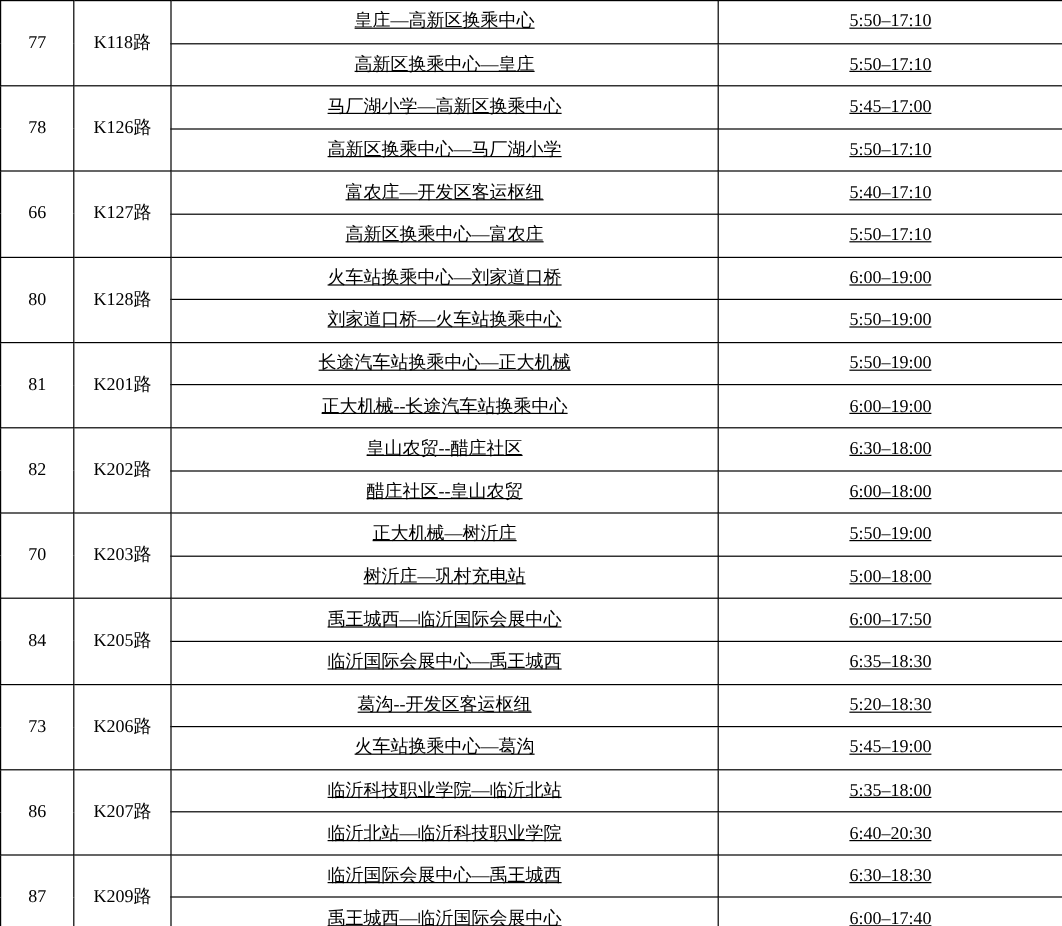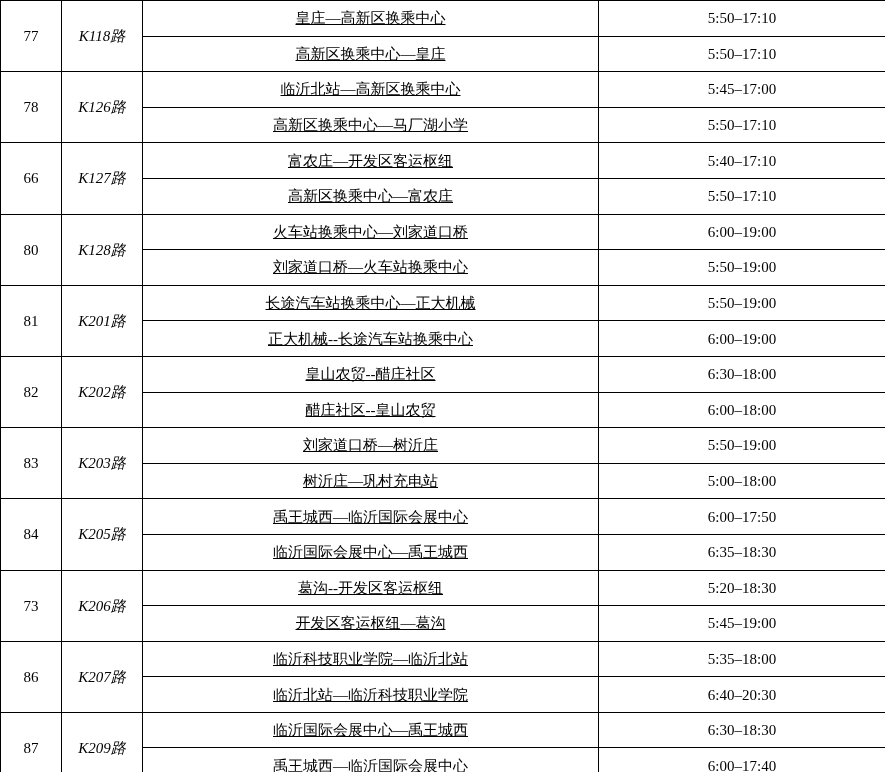--- a/index.html
+++ b/index.html
@@ -30,30 +30,30 @@
   }
   td.col-index {
     width: 60px;
     font-family: "Liberation Serif", "DejaVu Serif", serif;
     font-size: 15px;
     margin-left: 40px;
   }
   td.col-route {
     width: 80px;
     font-size: 15px;
-    font-style: italic;
   }
   td.col-direction {
     width: 455px;
     font-size: 16px;
     text-decoration: underline;
   }
   td.col-time {
     width: 286px;
     font-size: 15px;
+    text-decoration: underline;
   }
 </style>
 </head>
 <body>
 
 <table class="bus-table">
   <tbody>
 
     <tr>
       <td class="col-index" rowspan="2">77</td>
@@ -62,21 +62,21 @@
       <td class="col-time">5:50–17:10</td>
     </tr>
     <tr>
       <td class="col-direction">高新区换乘中心—皇庄</td>
       <td class="col-time">5:50–17:10</td>
     </tr>
 
     <tr>
       <td class="col-index" rowspan="2">78</td>
       <td class="col-route" rowspan="2">K126路</td>
-      <td class="col-direction">临沂北站—高新区换乘中心</td>
+      <td class="col-direction">马厂湖小学—高新区换乘中心</td>
       <td class="col-time">5:45–17:00</td>
     </tr>
     <tr>
       <td class="col-direction">高新区换乘中心—马厂湖小学</td>
       <td class="col-time">5:50–17:10</td>
     </tr>
 
     <tr>
       <td class="col-index" rowspan="2">66</td>
       <td class="col-route" rowspan="2">K127路</td>
@@ -115,23 +115,23 @@
       <td class="col-route" rowspan="2">K202路</td>
       <td class="col-direction">皇山农贸--醋庄社区</td>
       <td class="col-time">6:30–18:00</td>
     </tr>
     <tr>
       <td class="col-direction">醋庄社区--皇山农贸</td>
       <td class="col-time">6:00–18:00</td>
     </tr>
 
     <tr>
-      <td class="col-index" rowspan="2">83</td>
+      <td class="col-index" rowspan="2">70</td>
       <td class="col-route" rowspan="2">K203路</td>
-      <td class="col-direction">刘家道口桥—树沂庄</td>
+      <td class="col-direction">正大机械—树沂庄</td>
       <td class="col-time">5:50–19:00</td>
     </tr>
     <tr>
       <td class="col-direction">树沂庄—巩村充电站</td>
       <td class="col-time">5:00–18:00</td>
     </tr>
 
     <tr>
       <td class="col-index" rowspan="2">84</td>
       <td class="col-route" rowspan="2">K205路</td>
@@ -143,21 +143,21 @@
       <td class="col-time">6:35–18:30</td>
     </tr>
 
     <tr>
       <td class="col-index" rowspan="2">73</td>
       <td class="col-route" rowspan="2">K206路</td>
       <td class="col-direction">葛沟--开发区客运枢纽</td>
       <td class="col-time">5:20–18:30</td>
     </tr>
     <tr>
-      <td class="col-direction">开发区客运枢纽—葛沟</td>
+      <td class="col-direction">火车站换乘中心—葛沟</td>
       <td class="col-time">5:45–19:00</td>
     </tr>
 
     <tr>
       <td class="col-index" rowspan="2">86</td>
       <td class="col-route" rowspan="2">K207路</td>
       <td class="col-direction">临沂科技职业学院—临沂北站</td>
       <td class="col-time">5:35–18:00</td>
     </tr>
     <tr>

